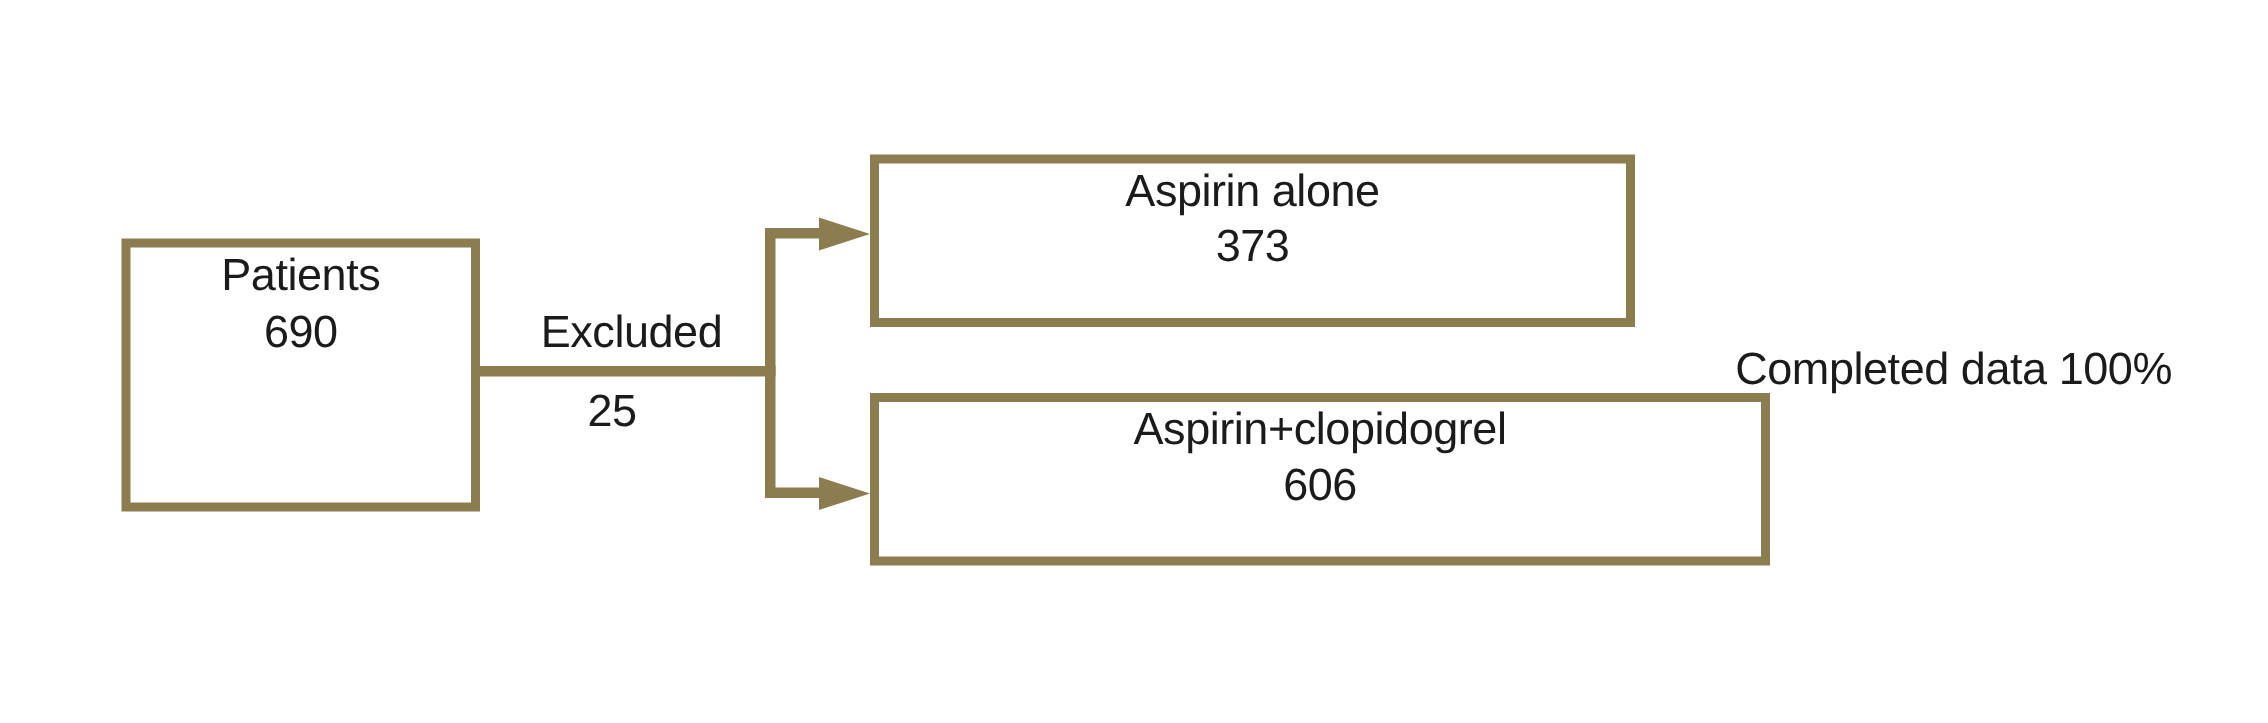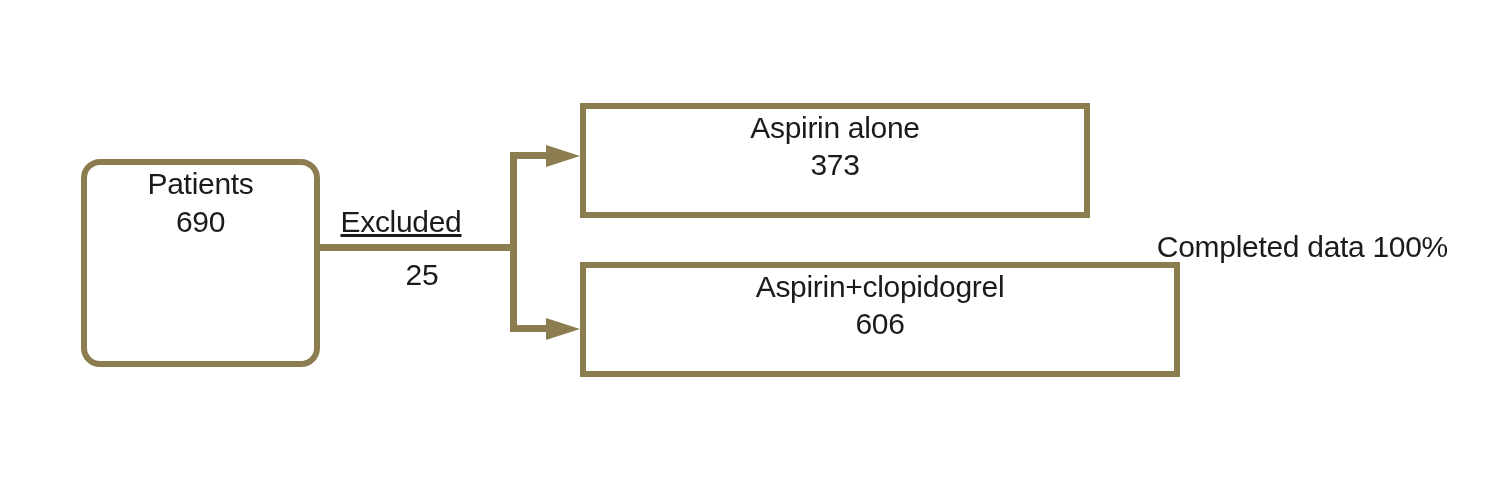--- a/index.html
+++ b/index.html
@@ -26,23 +26,22 @@
     align-items: center;
     text-align: center;
     font-size: 30px;
     line-height: 37px;
     letter-spacing: -0.3px;
   }
   .box-patients {
     left: 81px;
     top: 159px;
     width: 239px;
-    height: 208px;
+    height: 182px;
     line-height: 38px;
-    border-radius: 19px;
   }
   .box-top {
     left: 580px;
     top: 103px;
     width: 510px;
     height: 115px;
   }
   .box-bottom {
     left: 580px;
     top: 262px;
@@ -97,27 +96,26 @@
     top: 318px;
   }
   .float-label {
     position: absolute;
     font-size: 30px;
     line-height: 36px;
     letter-spacing: -0.3px;
     text-align: center;
   }
   .excluded-label {
-    left: 311px;
+    left: 331px;
     top: 204px;
     width: 180px;
-    text-decoration: underline;
   }
   .excluded-value {
-    left: 332px;
+    left: 318px;
     top: 257px;
     width: 180px;
   }
   .completed-label {
     left: 1118px;
     top: 229px;
     width: 330px;
     text-align: right;
   }
 </style>

